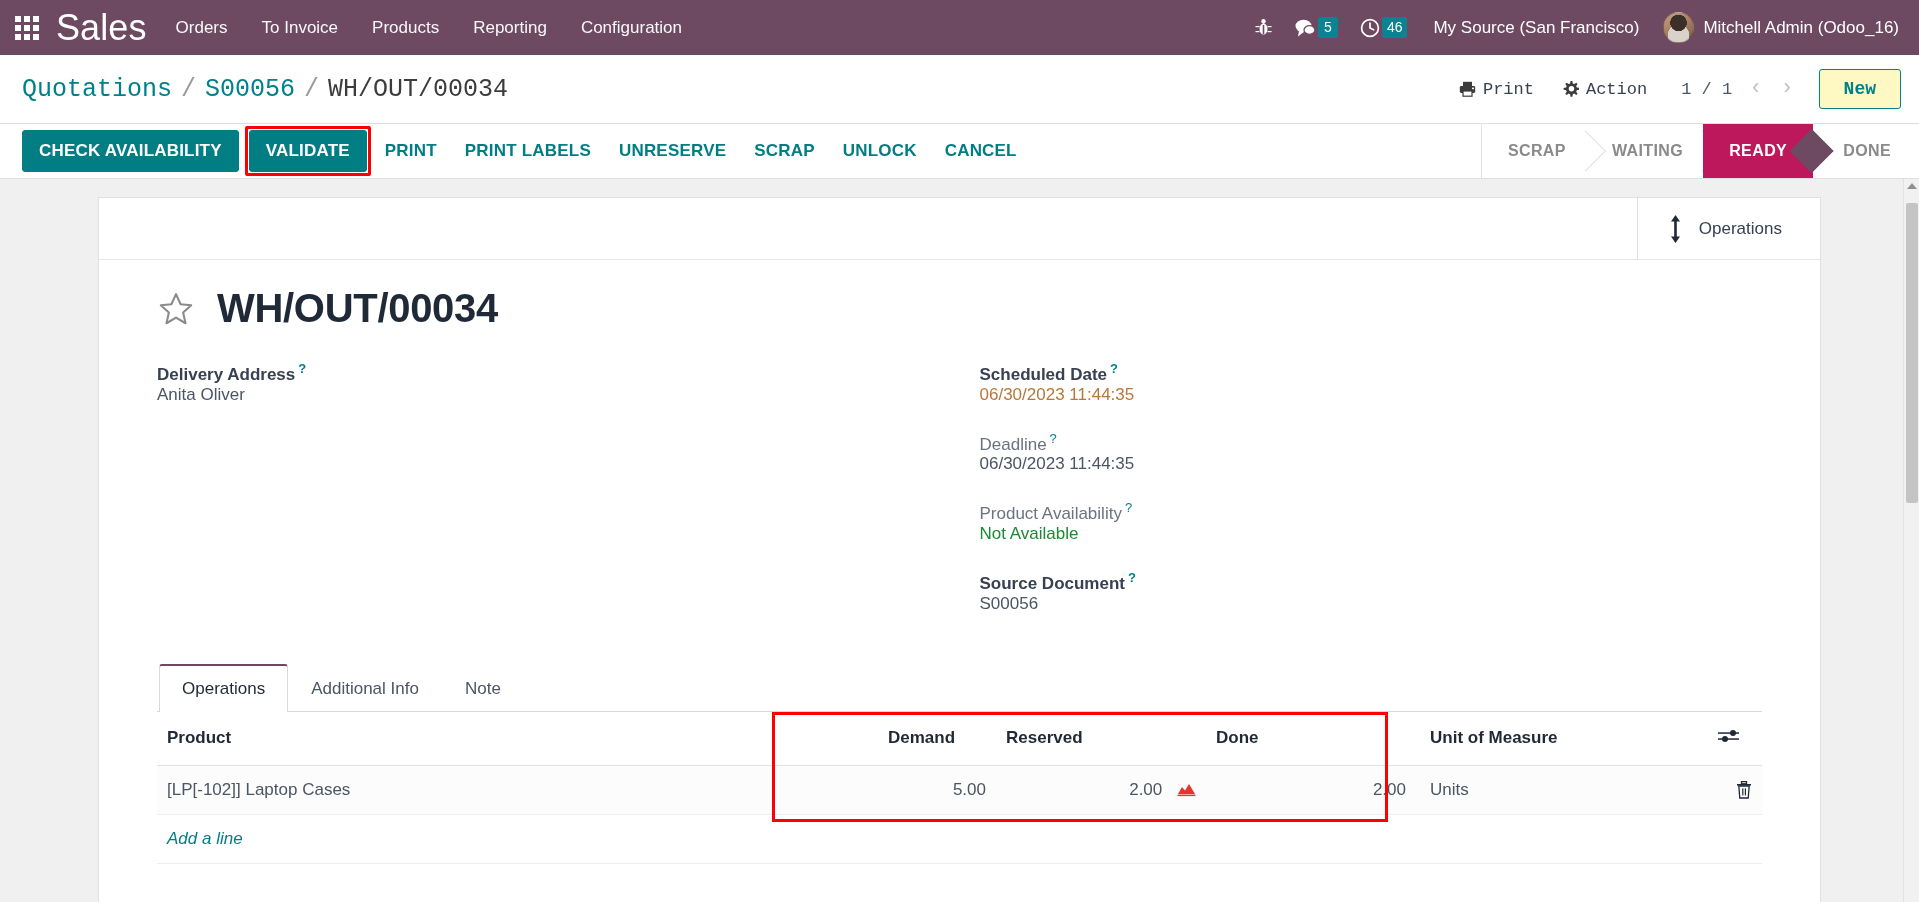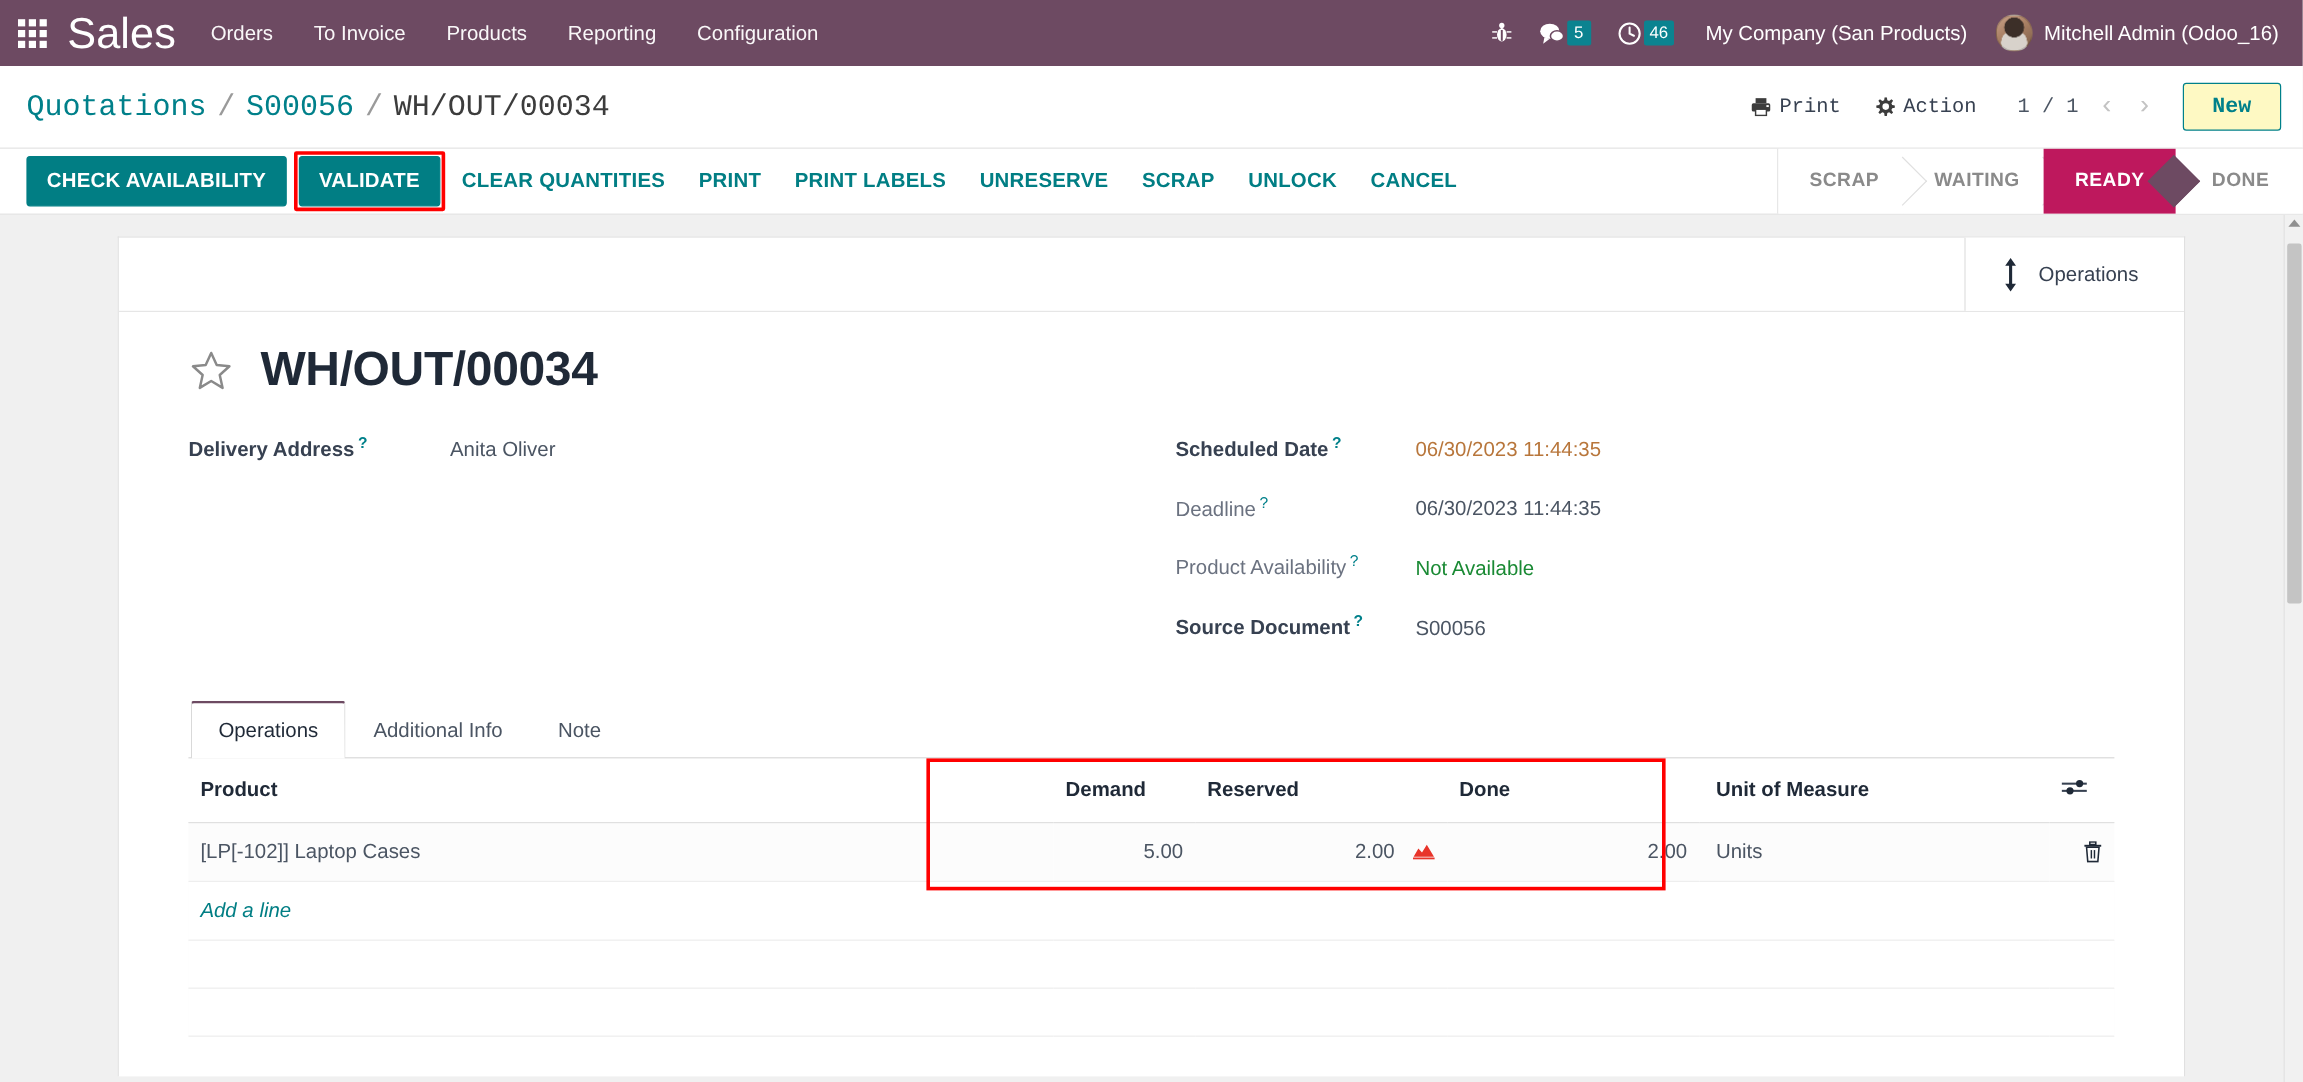--- a/index.html
+++ b/index.html
@@ -314,20 +314,21 @@
   .form-grid {
     display: grid;
     grid-template-columns: 1fr 1fr;
     column-gap: 40px;
   }
   .field-row {
     display: flex;
     align-items: baseline;
     margin-bottom: 26px;
     font-size: 17px;
+    flex-direction: column;
   }
   .field-label {
     width: 218px;
     flex: none;
     font-weight: 700;
     color: #374151;
     white-space: nowrap;
   }
   .field-label.muted { font-weight: 400; color: #6b7280; }
   .help-mark {
@@ -483,21 +484,21 @@
       </svg>
       <span class="badge-count">5</span>
     </div>
     <div class="sys-icon">
       <svg width="20" height="20" viewBox="0 0 20 20" aria-hidden="true">
         <circle cx="10" cy="10" r="8.4" fill="none" stroke="#ffffff" stroke-width="1.7"></circle>
         <path d="M10 5 L10 10 L13.6 11.8" fill="none" stroke="#ffffff" stroke-width="1.7" stroke-linecap="round"></path>
       </svg>
       <span class="badge-count">46</span>
     </div>
-    <div class="company-name">My Company (San Products)</div>
+    <div class="company-name">My Source (San Francisco)</div>
     <div class="user-menu">
       <div class="avatar"></div>
       <span class="user-name">Mitchell Admin (Odoo_16)</span>
     </div>
   </div>
 </div>
 
 <div class="control-panel">
   <div class="cp-top">
     <div class="breadcrumb">
@@ -534,21 +535,20 @@
     </div>
   </div>
 </div>
 
 <div class="statusbar-row">
   <div class="action-buttons">
     <button class="btn-primary">CHECK AVAILABILITY</button>
     <span class="btn-validate-wrap">
       <button class="btn-primary">VALIDATE</button>
     </span>
-    <button class="btn-link-action">CLEAR QUANTITIES</button>
     <button class="btn-link-action">PRINT</button>
     <button class="btn-link-action">PRINT LABELS</button>
     <button class="btn-link-action">UNRESERVE</button>
     <button class="btn-link-action">SCRAP</button>
     <button class="btn-link-action">UNLOCK</button>
     <button class="btn-link-action">CANCEL</button>
   </div>
   <div class="status-pipeline">
     <div class="stat-step">SCRAP</div>
     <div class="stat-step">WAITING</div>

